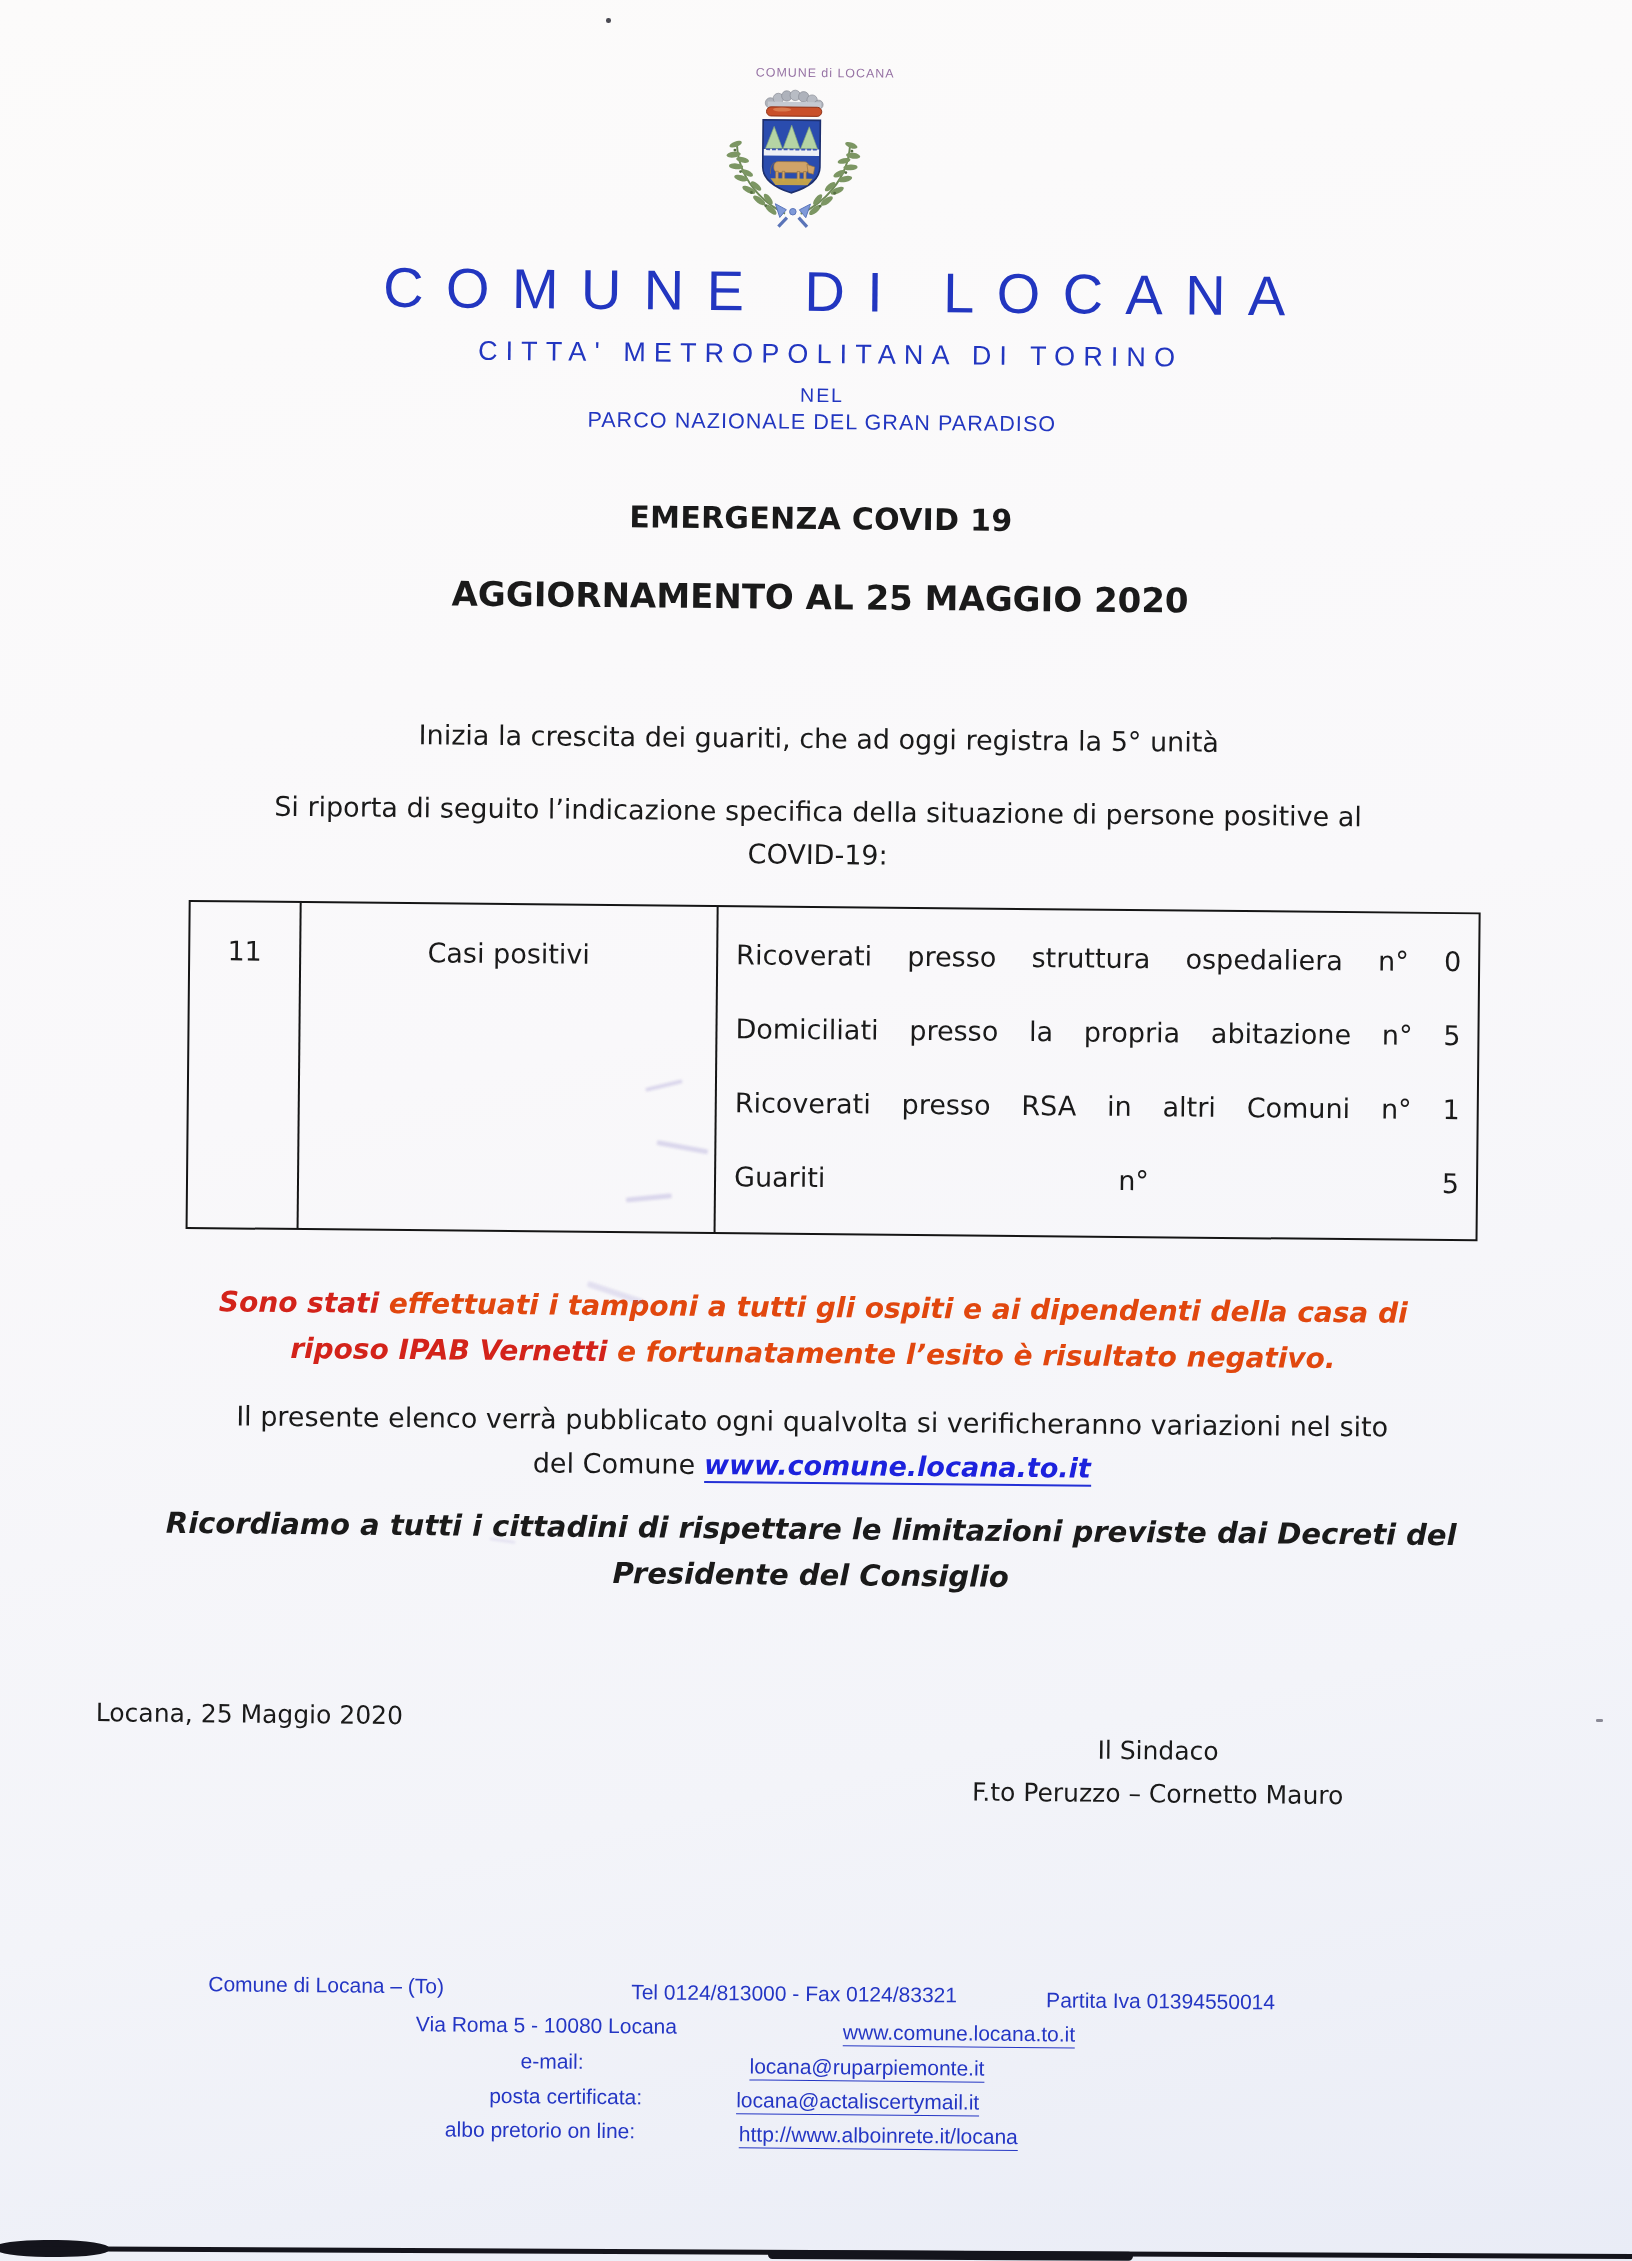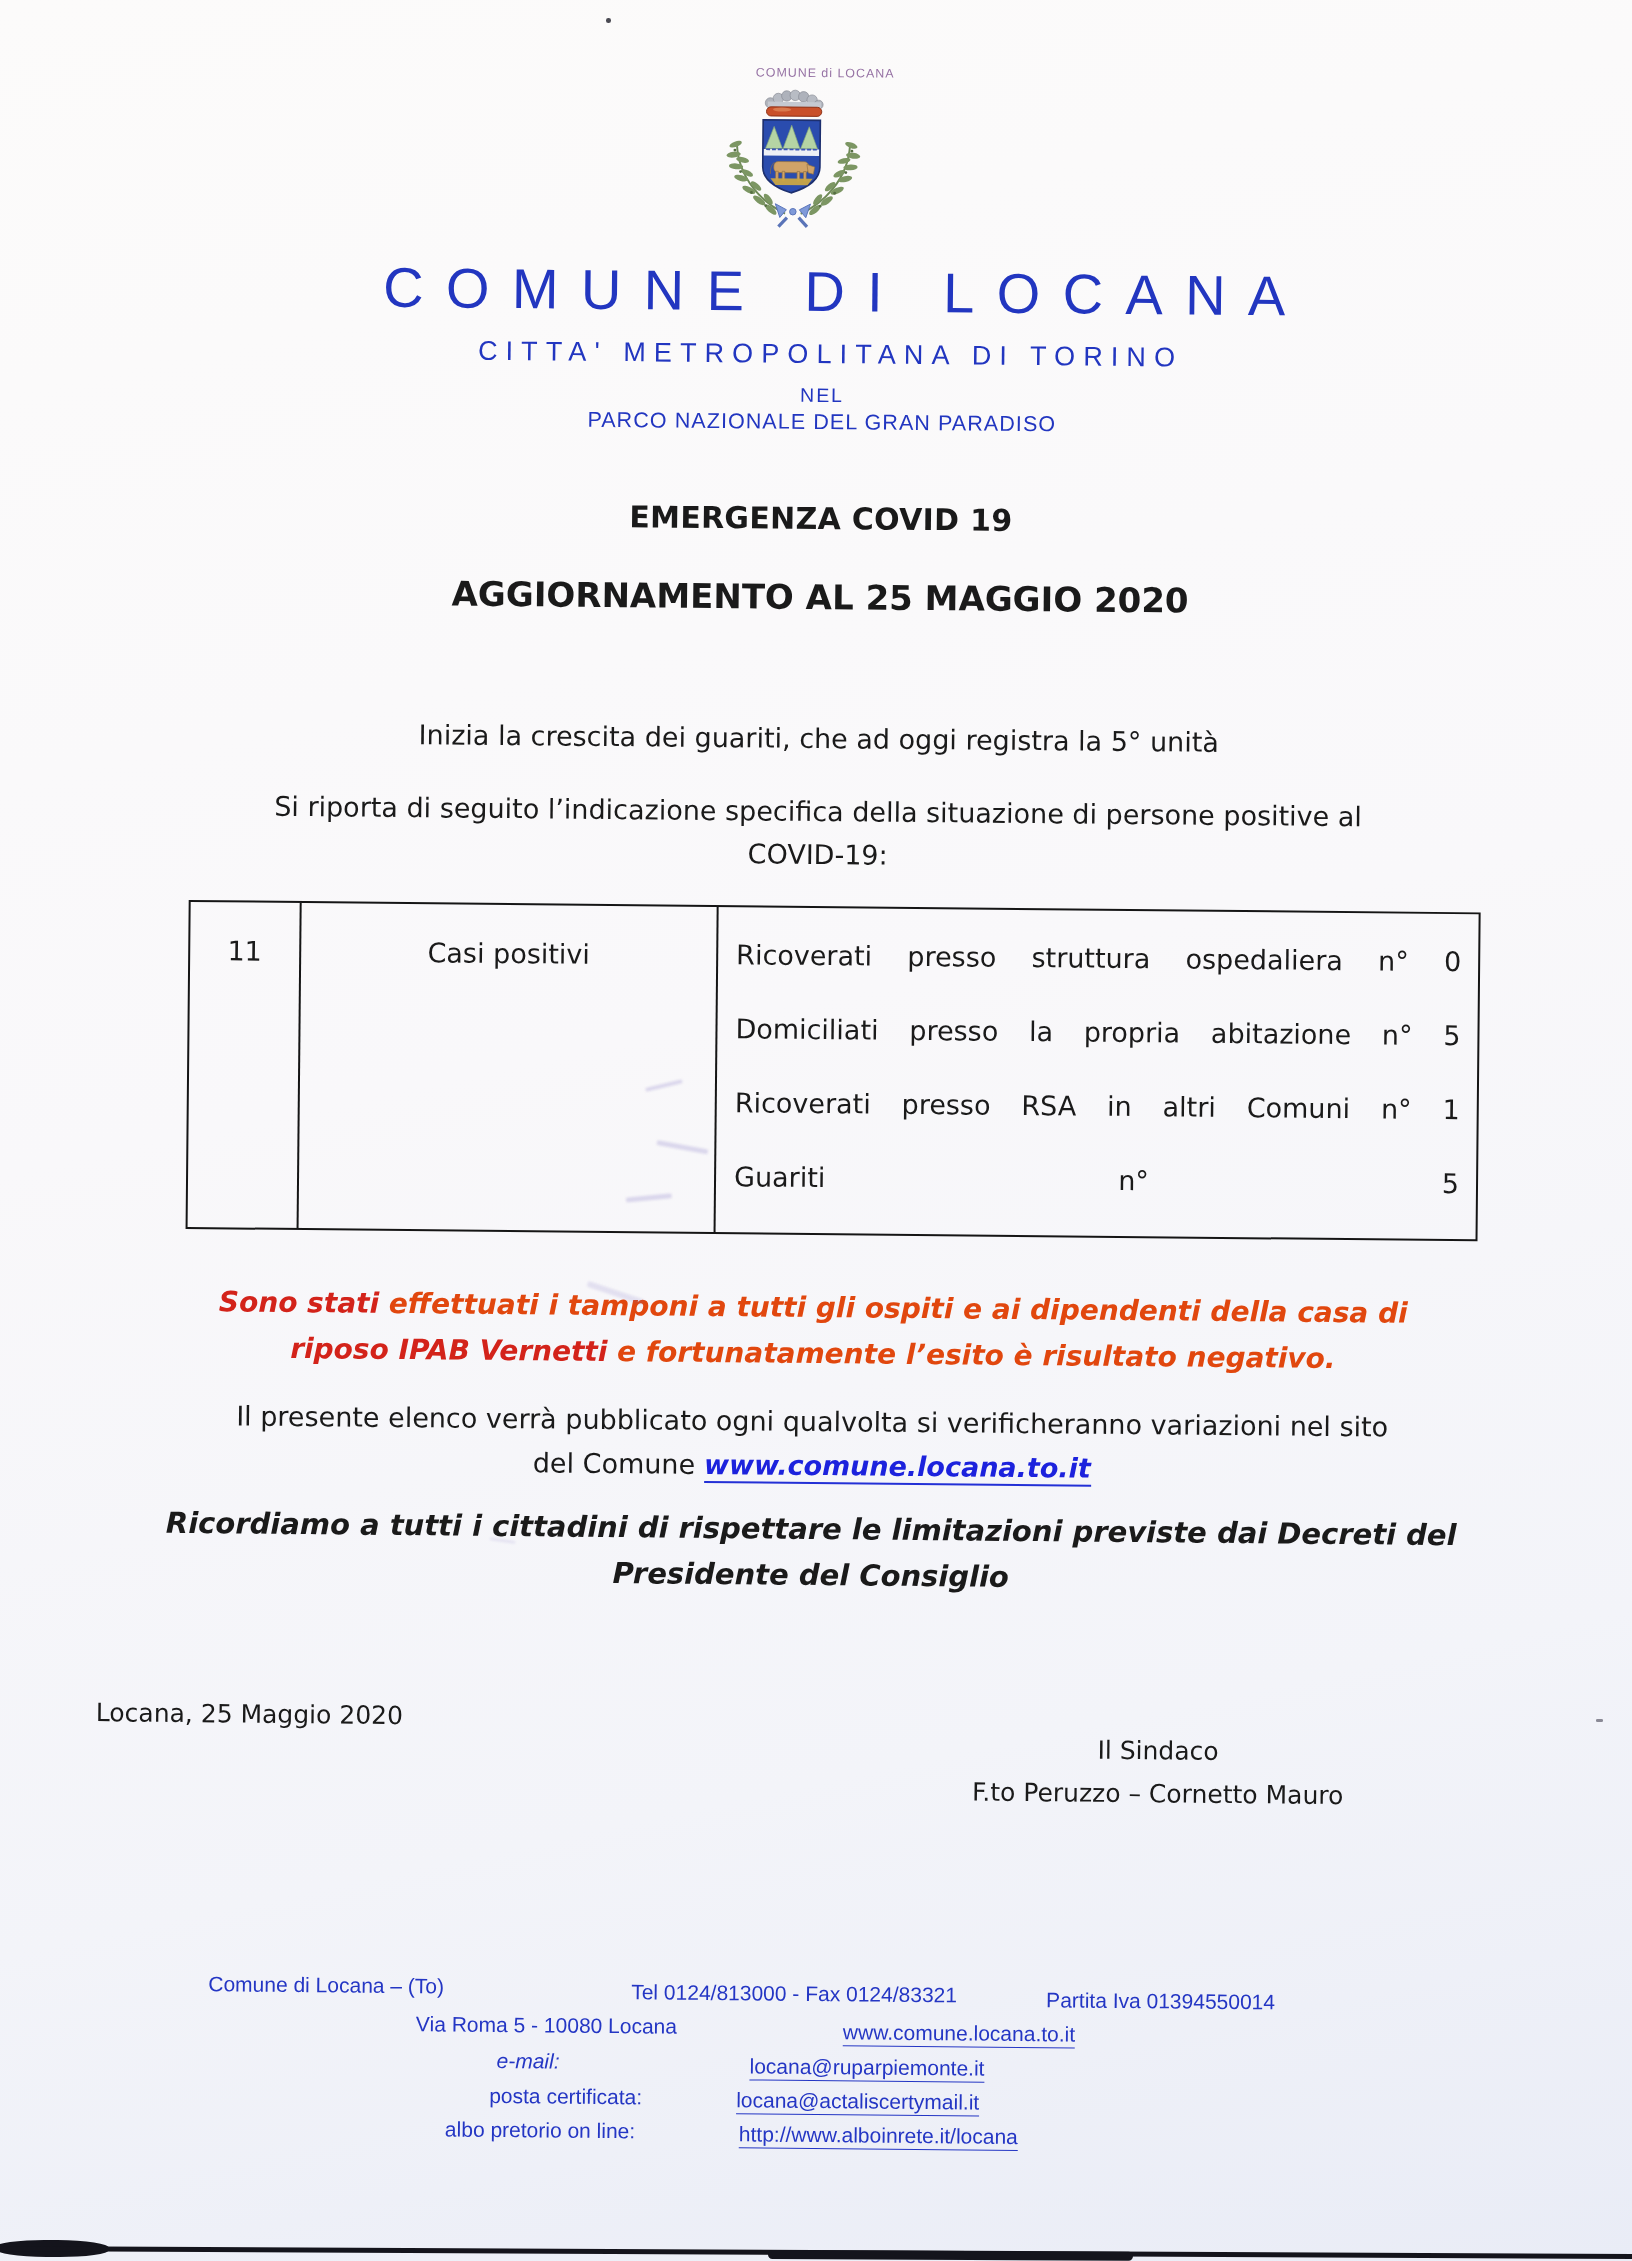--- a/index.html
+++ b/index.html
@@ -235,21 +235,21 @@
       <div class="name">F.to Peruzzo – Cornetto Mauro</div>
     </div>
 
     <div class="abs foot" style="left:218px; top:1978px;">Comune di Locana – (To)</div>
     <div class="abs foot" style="left:641px; top:1982px;">Tel 0124/813000 -  Fax 0124/83321</div>
     <div class="abs foot" style="left:1056px; top:1986px;">Partita Iva 01394550014</div>
 
     <div class="abs foot" style="left:426px; top:2016px;">Via Roma 5 - 10080 Locana</div>
     <div class="abs foot fu" style="left:853px; top:2020px;">www.comune.locana.to.it</div>
 
-    <div class="abs foot" style="left:507px; top:2052px;font-style:italic;">e-mail:</div>
+    <div class="abs foot" style="left:531px; top:2052px;">e-mail:</div>
     <div class="abs foot fu" style="left:760px; top:2055px;">locana@ruparpiemonte.it</div>
 
     <div class="abs foot" style="left:500px; top:2087px;">posta certificata:</div>
     <div class="abs foot fu" style="left:747px; top:2089px;">locana@actaliscertymail.it</div>
 
     <div class="abs foot" style="left:456px; top:2121px;">albo pretorio on line:</div>
     <div class="abs foot fu" style="left:750px; top:2123px;">http://www.alboinrete.it/locana</div>
 
     <div class="abs smudge sm1"></div>
     <div class="abs smudge sm2"></div>

